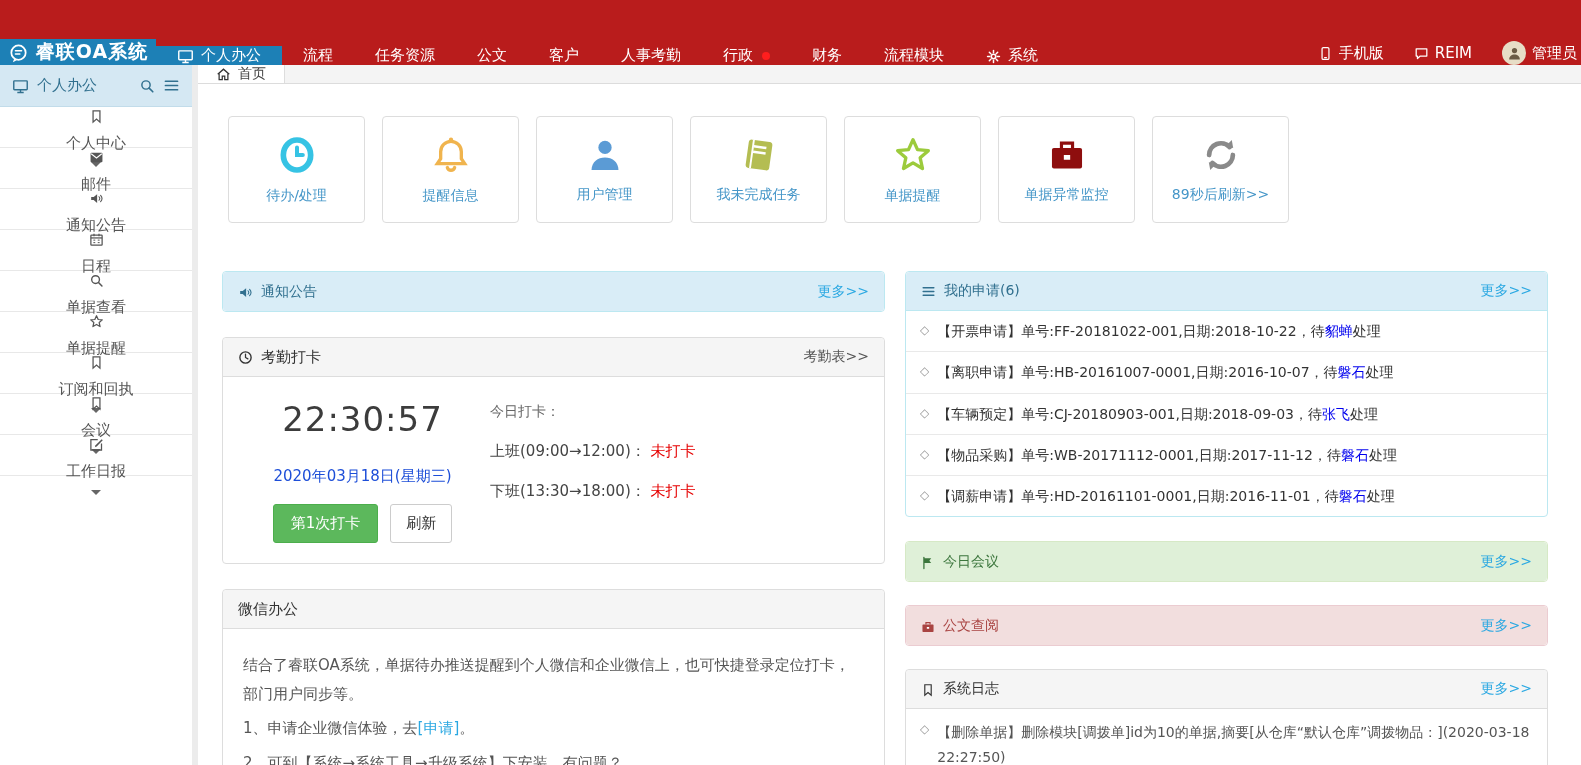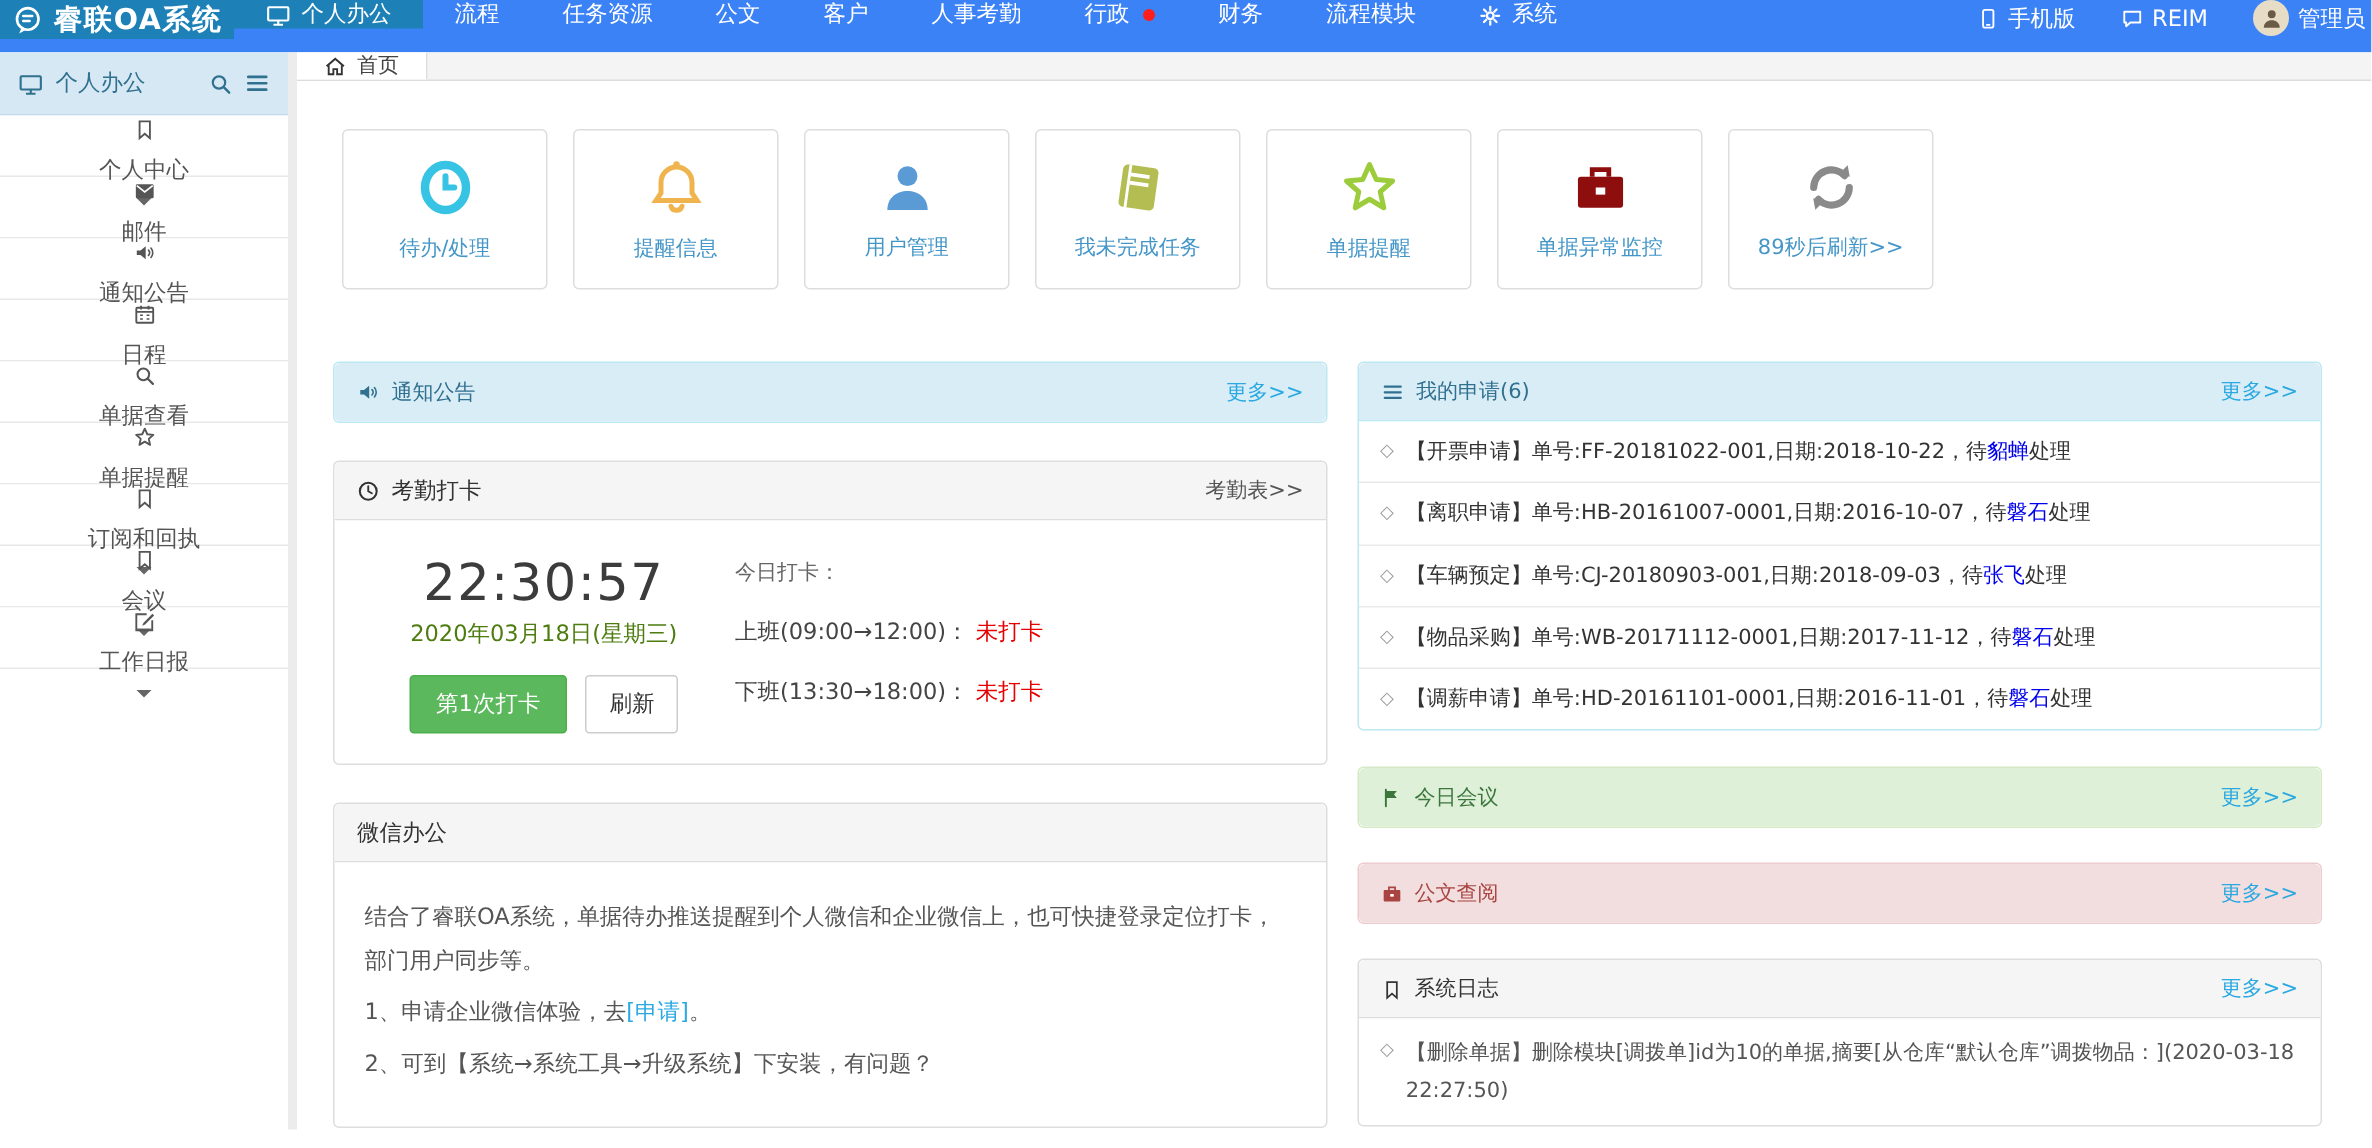--- a/index.html
+++ b/index.html
@@ -1,21 +1,21 @@
 <!DOCTYPE html>
 <html><head>
 <meta charset="utf-8">
 <style>
   * { margin:0; padding:0; box-sizing:border-box; }
   html,body { width:1581px; height:765px; overflow:hidden; background:#fff;
     font-family:"DejaVu Sans","Liberation Sans",sans-serif; }
   svg.i { display:inline-block; vertical-align:middle; }
 
   
-  .navbar { height:35px; background:#3b82f6; display:flex; align-items:flex-start; color:#fff; }
+  .navbar { height:65px; background:#b91c1c; display:flex; align-items:flex-end; color:#fff; }
   .nav-logo { width:156px; background:#1d80b6; display:flex; align-items:center; justify-content:center;
     gap:7px; font-size:19px; font-weight:bold; letter-spacing:1px; }
   .nav-items { display:flex; align-items:stretch; }
   .nav-item { display:flex; align-items:center; gap:7px; padding:0 21px; font-size:15px; cursor:pointer; position:relative; }
   .nav-item.active { background:#1d80b6; }
   .nav-dot { width:8px; height:8px; border-radius:50%; background:#ff1e1e; display:inline-block; margin-left:2px; }
   .nav-right { margin-left:auto; display:flex; align-items:center; gap:30px; padding-right:4px; }
   .nav-right .nav-link { display:flex; align-items:center; gap:6px; font-size:15px; cursor:pointer; white-space:nowrap; }
   .avatar { width:24px; height:24px; border-radius:50%; background:#e7ddc6; display:inline-flex;
     align-items:center; justify-content:center; overflow:hidden; color:#6b5b45; }
@@ -67,21 +67,21 @@
   .p-danger > .panel-h { background:#f2dede; color:#a94442; }
   .p-default { border:1px solid #ddd; }
   .p-default > .panel-h { background:#f5f5f5; color:#333; font-size:15px; border-bottom:1px solid #ddd; }
   .panel-h.only { border-radius:4px; }
   .muted-link { color:#555; font-size:14px; cursor:pointer; }
 
   
   .att-body { display:flex; padding:22px 20px 20px 12px; }
   .att-left { width:255px; flex:none; text-align:center; }
   .att-time { font-size:34px; color:#3c3c3c; letter-spacing:1px; }
-  .att-date { font-size:15px; color:#4d7c0f; margin-top:4px; }
+  .att-date { font-size:15px; color:#1d4ed8; margin-top:28px; }
   .att-btns { margin-top:18px; display:flex; justify-content:center; gap:12px; }
   .btn { font-size:15px; border-radius:3px; cursor:pointer; display:inline-block; }
   .btn-green { background:#5cb85c; border:1px solid #4cae4c; color:#fff; padding:9px 17px; }
   .btn-white { background:#fff; border:1px solid #ccc; color:#333; padding:9px 15px; }
   .att-right { padding-top:4px; }
   .att-today { font-size:14px; color:#666; }
   .att-row { font-size:15px; color:#444; margin-top:21px; }
   .status-red { color:#e60000; }
 
   

